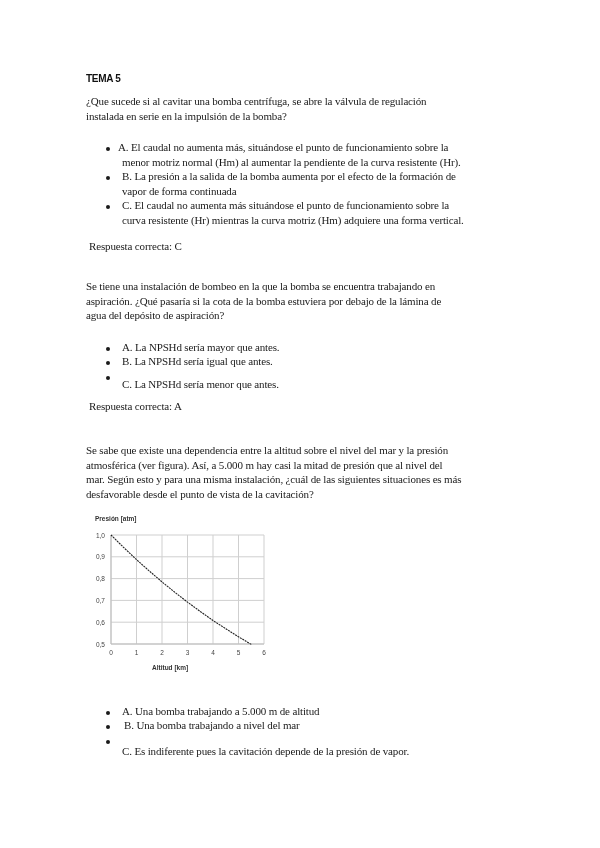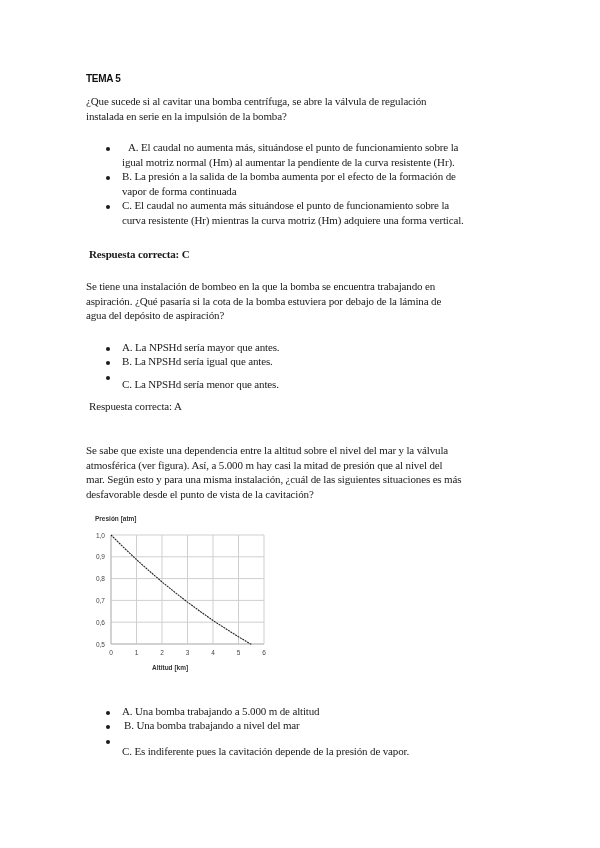--- a/index.html
+++ b/index.html
@@ -22,33 +22,33 @@
 <div>
 
   <div class="abs heading" style="left:86px; top:73px;">TEMA 5</div>
 
   <div>
     <div class="abs txt" style="left:86px; top:94px;">¿Que sucede si al cavitar una bomba centrífuga, se abre la válvula de regulación</div>
     <div class="abs txt" style="left:86px; top:108.5px;">instalada en serie en la impulsión de la bomba?</div>
 
     <div>
       <span class="bullet" style="left:106px; top:147px;"></span>
-      <div class="abs txt" style="left:128px; top:140px;">A. El caudal no aumenta más, situándose el punto de funcionamiento sobre la</div>
-      <div class="abs txt" style="left:122px; top:154.5px;">igual motriz normal (Hm) al aumentar la pendiente de la curva resistente (Hr).</div>
+      <div class="abs txt" style="left:118px; top:140px;">A. El caudal no aumenta más, situándose el punto de funcionamiento sobre la</div>
+      <div class="abs txt" style="left:122px; top:154.5px;">menor motriz normal (Hm) al aumentar la pendiente de la curva resistente (Hr).</div>
 
       <span class="bullet" style="left:106px; top:176px;"></span>
       <div class="abs txt" style="left:122px; top:169px;">B. La presión a la salida de la bomba aumenta por el efecto de la formación de</div>
       <div class="abs txt" style="left:122px; top:183.5px;">vapor de forma continuada</div>
 
       <span class="bullet" style="left:106px; top:205px;"></span>
       <div class="abs txt" style="left:122px; top:198px;text-align:center;">C. El caudal no aumenta más situándose el punto de funcionamiento sobre la</div>
       <div class="abs txt" style="left:122px; top:212.5px;">curva resistente (Hr) mientras la curva motriz (Hm) adquiere una forma vertical.</div>
     </div>
 
-    <div class="abs txt" style="left:89px; top:247px;font-weight:bold;">Respuesta correcta: C</div>
+    <div class="abs txt" style="left:89px; top:239px;">Respuesta correcta: C</div>
   </div>
 
   <div>
     <div class="abs txt" style="left:86px; top:279px;">Se tiene una instalación  de bombeo en la que la bomba se encuentra trabajando en</div>
     <div class="abs txt" style="left:86px; top:293.5px;">aspiración. ¿Qué pasaría si la cota de la bomba estuviera por debajo de la lámina de</div>
     <div class="abs txt" style="left:86px; top:308px;">agua del depósito de aspiración?</div>
 
     <div>
       <span class="bullet" style="left:106px; top:347px;"></span>
       <div class="abs txt" style="left:122px; top:340px;">A. La NPSHd sería mayor que antes.</div>
@@ -57,21 +57,21 @@
       <div class="abs txt" style="left:122px; top:354px;">B. La NPSHd sería igual que antes.</div>
 
       <span class="bullet" style="left:106px; top:375.5px;"></span>
       <div class="abs txt" style="left:122px; top:377px;">C. La NPSHd sería menor que antes.</div>
     </div>
 
     <div class="abs txt" style="left:89px; top:399px;">Respuesta correcta: A</div>
   </div>
 
   <div>
-    <div class="abs txt" style="left:86px; top:443px;">Se sabe que existe una dependencia entre la altitud sobre el nivel del mar y la válvula</div>
+    <div class="abs txt" style="left:86px; top:443px;">Se sabe que existe una dependencia entre la altitud sobre el nivel del mar y la presión</div>
     <div class="abs txt" style="left:86px; top:457.5px;">atmosférica (ver figura). Así, a 5.000 m hay casi la mitad de presión que al nivel del</div>
     <div class="abs txt" style="left:86px; top:472px;">mar. Según esto y para una misma instalación, ¿cuál de las siguientes situaciones es más</div>
     <div class="abs txt" style="left:86px; top:486.5px;">desfavorable desde el punto de vista de la cavitación?</div>
 
     <div style="position:absolute; left:85px; top:510px; width:190px; height:170px;">
       <div class="abs chart-title" style="left:10px; top:5px;">Presión [atm]</div>
       <svg id="chart-svg" width="190" height="170" style="position:absolute; left:0; top:0;">
           <line x1="26" y1="25" x2="26" y2="134" stroke="#cfcfcf" stroke-width="1"></line>
           <text x="26" y="145" text-anchor="middle" font-size="6.5" fill="#444" font-family="Liberation Sans, sans-serif">0</text>
           <line x1="51.5" y1="25" x2="51.5" y2="134" stroke="#cfcfcf" stroke-width="1"></line>

